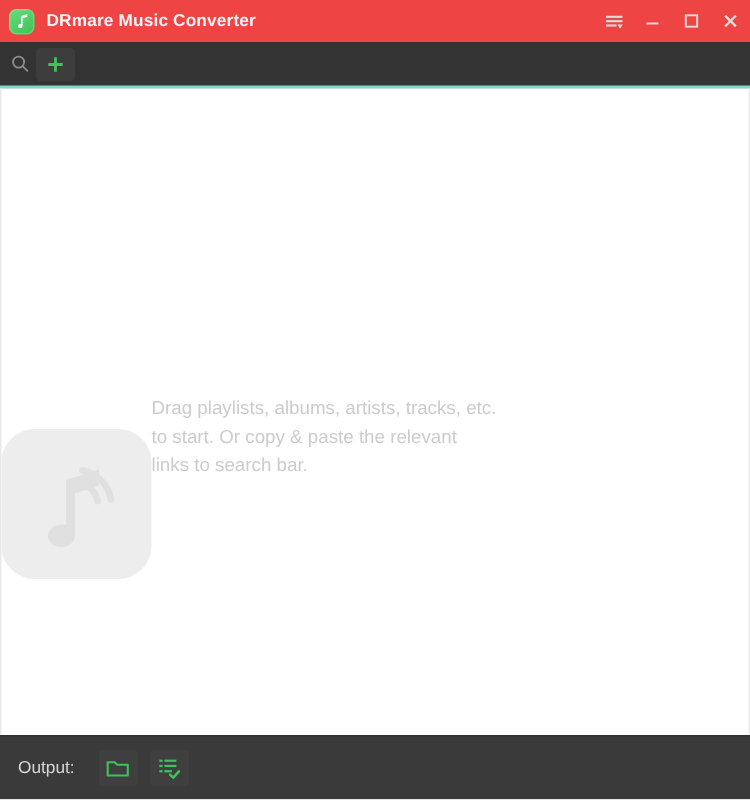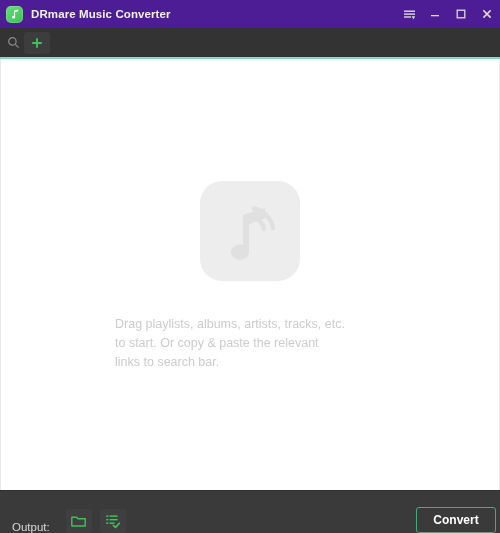--- a/index.html
+++ b/index.html
@@ -21,21 +21,21 @@
     display: flex;
     flex-direction: column;
     overflow: hidden;
   }
 
   
   .title-bar {
     position: relative;
     height: 28px;
     flex: 0 0 28px;
-    background: #4c1d95;
+    background: #ef4444;
     display: flex;
     align-items: center;
     padding: 0 0 0 6px;
     box-sizing: border-box;
   }
   .app-icon {
     width: 17px;
     height: 17px;
     border-radius: 5px;
     background: linear-gradient(145deg, #66dd7a 0%, #3cc355 100%);
@@ -120,21 +120,21 @@
     color: #3cc35a;
   }
   .add-btn svg { display: block; }
 
   
   .content {
     flex: 1 1 auto;
     background: #ffffff;
     position: relative;
     display: flex;
-    flex-direction: column;
+    flex-direction: row;
     align-items: center;
     border-left: 1px solid #e9e9e9;
     border-right: 1px solid #e9e9e9;
     box-sizing: border-box;
   }
   .drop-graphic {
     margin-top: 122px;
     width: 100px;
     height: 100px;
     border-radius: 22px;
@@ -153,22 +153,22 @@
     line-height: 19px;
     white-space: pre-line;
   }
 
   
   .footer {
     height: 43px;
     flex: 0 0 43px;
     background: #3a3a3a;
     display: flex;
-    align-items: flex-end;
-    padding: 0 4px 0 12px;
+    align-items: center;
+    padding: 0 24px 0 12px;
     box-sizing: border-box;
     border-top: 1px solid #2f2f2f;
   }
   .output-label {
     color: #d8d8d8;
     font-size: 11.5px;
     margin-right: 8px;
     white-space: nowrap;
   }
   .output-field {
@@ -314,16 +314,15 @@
         <rect x="2.2" y="2.4" width="2.2" height="1.5" fill="currentColor"></rect>
         <rect x="5.6" y="2.4" width="8" height="1.5" fill="currentColor"></rect>
         <rect x="2.2" y="5.9" width="2.2" height="1.5" fill="currentColor"></rect>
         <rect x="5.6" y="5.9" width="8" height="1.5" fill="currentColor"></rect>
         <rect x="2.2" y="9.4" width="2.2" height="1.5" fill="currentColor"></rect>
         <rect x="5.6" y="9.4" width="5" height="1.5" fill="currentColor"></rect>
         <path d="M9.4 12.4 L11.5 14.4 L15.3 10.2" fill="none" stroke="currentColor" stroke-width="1.7" stroke-linecap="round" stroke-linejoin="round"></path>
       </svg>
     </span>
 
-    <button class="convert-btn">Convert</button>
   </div>
 
 </div>
 
 </body></html>

